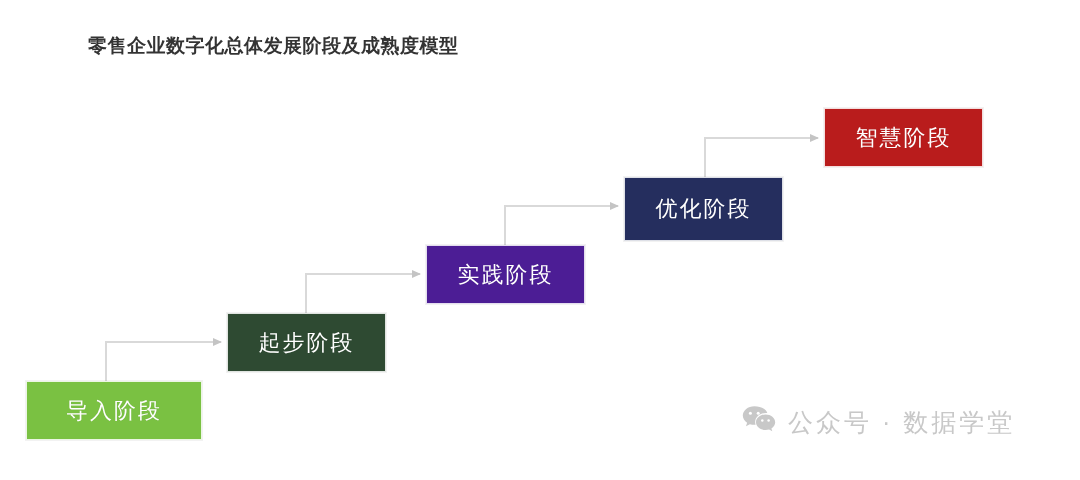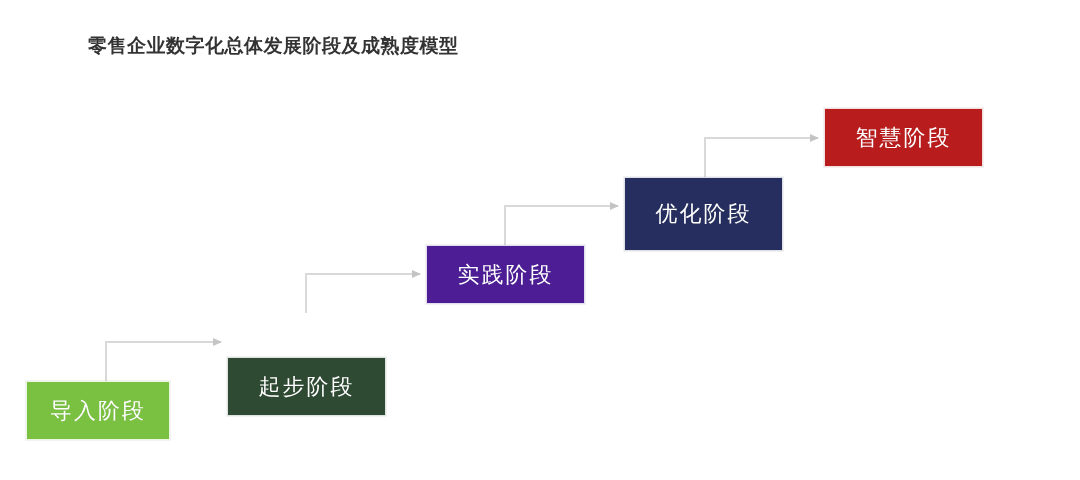--- a/index.html
+++ b/index.html
@@ -79,34 +79,47 @@
       <marker id="arrowhead" markerWidth="9" markerHeight="8" refX="8" refY="4" orient="auto" markerUnits="userSpaceOnUse">
         <path d="M0,0 L9,4 L0,8 z" fill="#c4c4c4"></path>
       </marker>
     </defs>
     <path d="M 106 381 L 106 342 L 221 342" fill="none" stroke="#d9d9d9" stroke-width="2" marker-end="url(#arrowhead)"></path>
     <path d="M 306 313 L 306 274 L 420 274" fill="none" stroke="#d9d9d9" stroke-width="2" marker-end="url(#arrowhead)"></path>
     <path d="M 505 245 L 505 206 L 618 206" fill="none" stroke="#d9d9d9" stroke-width="2" marker-end="url(#arrowhead)"></path>
     <path d="M 705 177 L 705 138 L 818 138" fill="none" stroke="#d9d9d9" stroke-width="2" marker-end="url(#arrowhead)"></path>
   </svg>
 
-  <div class="stage-box" id="box-1" style="left: 26px; top: 381px; width: 144px; height: 59px; background: rgb(122, 193, 66);">
+  <div class="stage-box" id="box-1" style="left: 26px; top: 381px; width: 176px; height: 59px; background: rgb(122, 193, 66);">
     <span class="stage-label">导入阶段</span>
   </div>
 
-  <div class="stage-box" id="box-2" style="left: 227px; top: 313px; width: 159px; height: 59px; background: rgb(46, 74, 50); margin-top: 44px;">
+  <div class="stage-box" id="box-2" style="left: 227px; top: 313px; width: 159px; height: 59px; background: rgb(46, 74, 50);">
     <span class="stage-label">起步阶段</span>
   </div>
 
   <div class="stage-box" id="box-3" style="left: 426px; top: 245px; width: 159px; height: 59px; background: #4c1d95;">
     <span class="stage-label">实践阶段</span>
   </div>
 
-  <div class="stage-box" id="box-4" style="left: 624px; top: 177px; width: 159px; height: 74px; background: rgb(37, 46, 94);">
+  <div class="stage-box" id="box-4" style="left: 624px; top: 177px; width: 159px; height: 64px; background: rgb(37, 46, 94);">
     <span class="stage-label">优化阶段</span>
   </div>
 
   <div class="stage-box" id="box-5" style="left: 824px; top: 108px; width: 159px; height: 59px; background: #b91c1c;">
     <span class="stage-label">智慧阶段</span>
   </div>
 
+  <div id="watermark" style="color: rgb(200, 200, 200);">
+    <span class="wm-icon">
+      <svg width="34" height="28" viewBox="0 0 34 28" xmlns="http://www.w3.org/2000/svg">
+        <path d="M12.4 1.2C6.0 1.2 0.8 5.4 0.8 10.6c0 2.9 1.7 5.5 4.3 7.2l-1.1 3.4 3.9-2.0c1.4 0.4 2.9 0.6 4.5 0.6 0.4 0 0.8 0 1.2-0.05-0.3-0.85-0.45-1.75-0.45-2.65 0-5.1 4.9-9.2 11.0-9.2 0.4 0 0.8 0.02 1.2 0.06C24.3 4.2 19.0 1.2 12.4 1.2z" fill="#c8c8c8"></path>
+        <circle cx="8.4" cy="8.3" r="1.5" fill="#ffffff"></circle>
+        <circle cx="16.2" cy="8.3" r="1.5" fill="#ffffff"></circle>
+        <path d="M33.2 17.2c0-4.3-4.3-7.8-9.6-7.8s-9.6 3.5-9.6 7.8c0 4.3 4.3 7.8 9.6 7.8 1.2 0 2.4-0.18 3.5-0.5l3.2 1.7-0.9-2.8c2.3-1.4 3.8-3.6 3.8-6.2z" fill="#c8c8c8"></path>
+        <circle cx="20.3" cy="15.4" r="1.25" fill="#ffffff"></circle>
+        <circle cx="26.6" cy="15.4" r="1.25" fill="#ffffff"></circle>
+      </svg>
+    </span>
+    <span>公众号 · 数据学堂</span>
+  </div>
 
 </div>
 
 </body></html>

